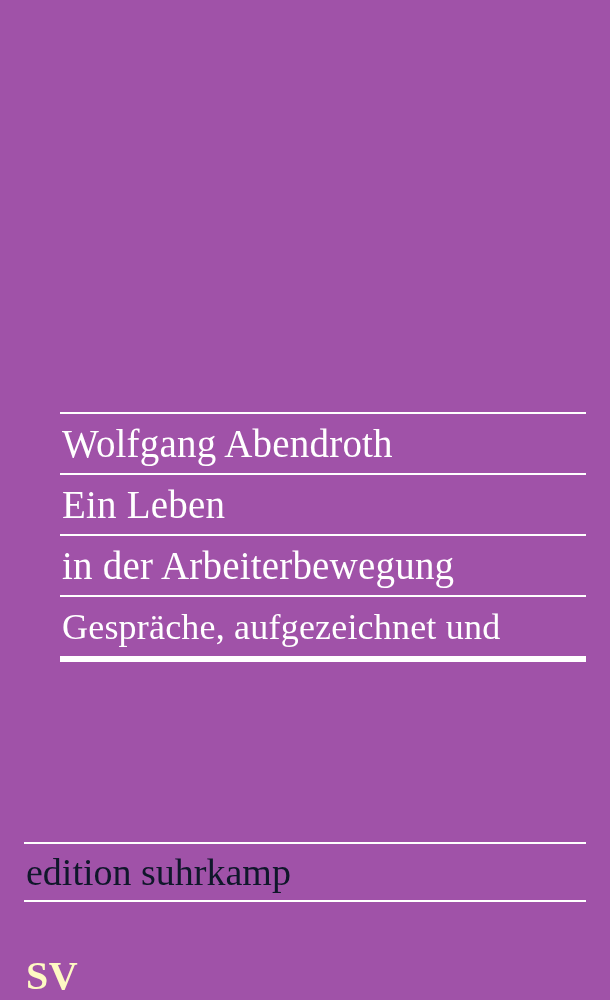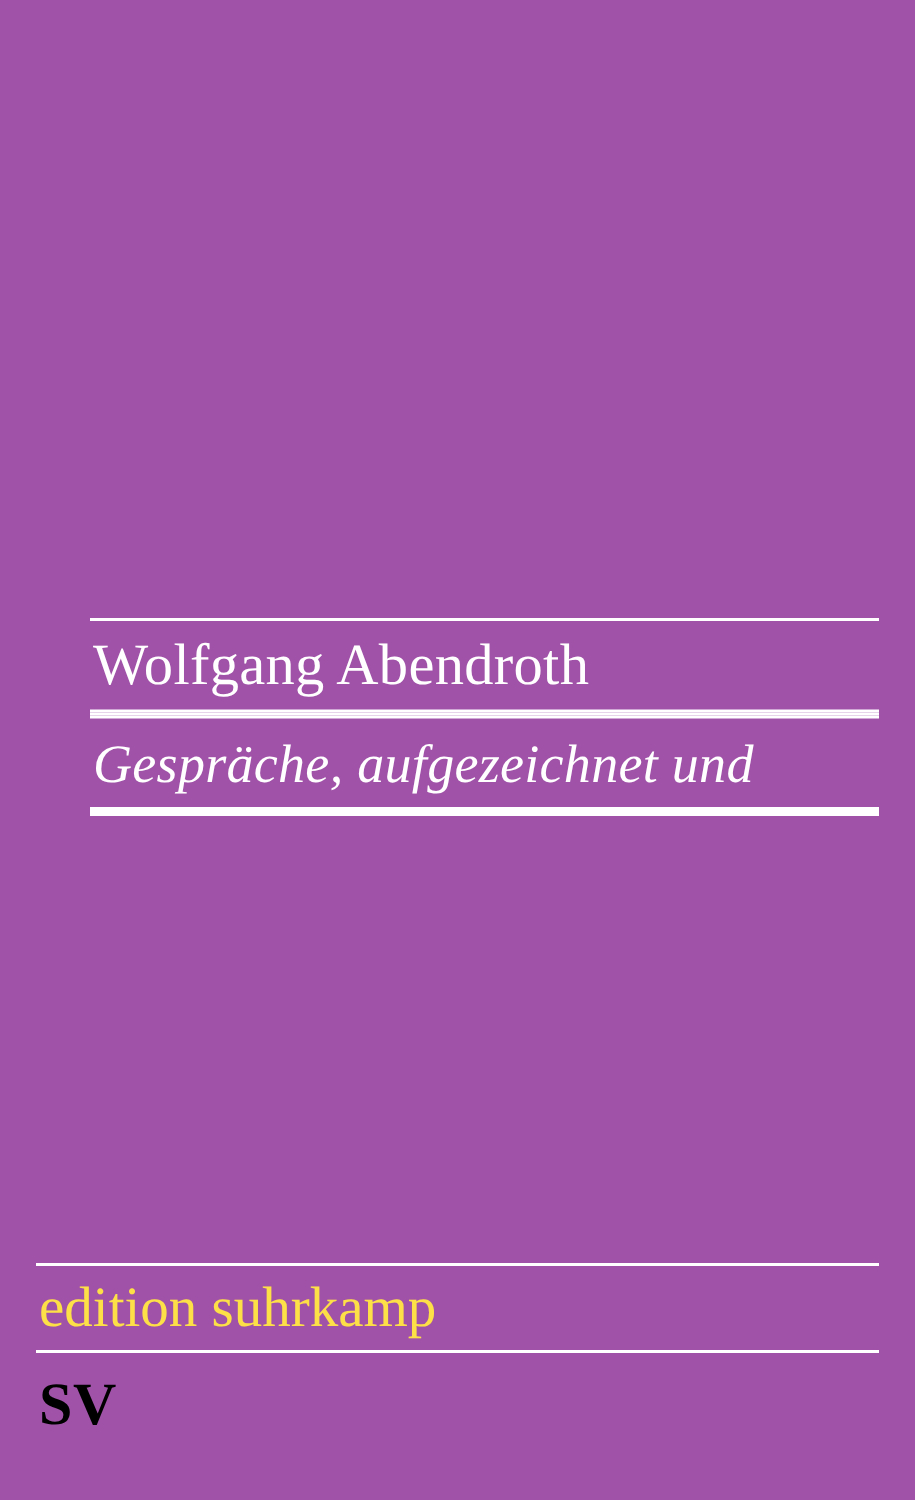--- a/index.html
+++ b/index.html
@@ -37,56 +37,57 @@
     font-size: 39px;
     line-height: 58px;
     letter-spacing: 0.2px;
     white-space: nowrap;
     padding-left: 2px;
     padding-top: 1px;
     box-sizing: border-box;
   }
   .line.small {
     font-size: 36px;
-    font-style: italic;
   }
   .imprint-block {
     position: absolute;
     left: 24px;
     right: 24px;
     top: 842px;
   }
   .imprint {
-    color: #fde047;
+    color: #0f172a;
     font-size: 38px;
     line-height: 56px;
     padding-left: 2px;
     white-space: nowrap;
   }
   .logo {
     position: absolute;
     left: 26px;
-    top: 912px;
-    color: #000000;
+    top: 952px;
+    color: #fef9c3;
     font-size: 40px;
     font-weight: bold;
     letter-spacing: 0.5px;
     line-height: 48px;
   }
 </style>
 </head>
 <body>
 
 <div class="cover">
 
   <div class="title-block">
     <div class="rule"></div>
     <div class="line">Wolfgang Abendroth</div>
     <div class="rule"></div>
+    <div class="line">Ein Leben</div>
     <div class="rule"></div>
+    <div class="line">in der Arbeiterbewegung</div>
     <div class="rule"></div>
     <div class="line small">Gespräche, aufgezeichnet und</div>
     <div class="rule"></div>
     <div class="rule"></div>
     <div class="rule"></div>
   </div>
 
   <div class="imprint-block">
     <div class="rule"></div>
     <div class="imprint">edition suhrkamp</div>

